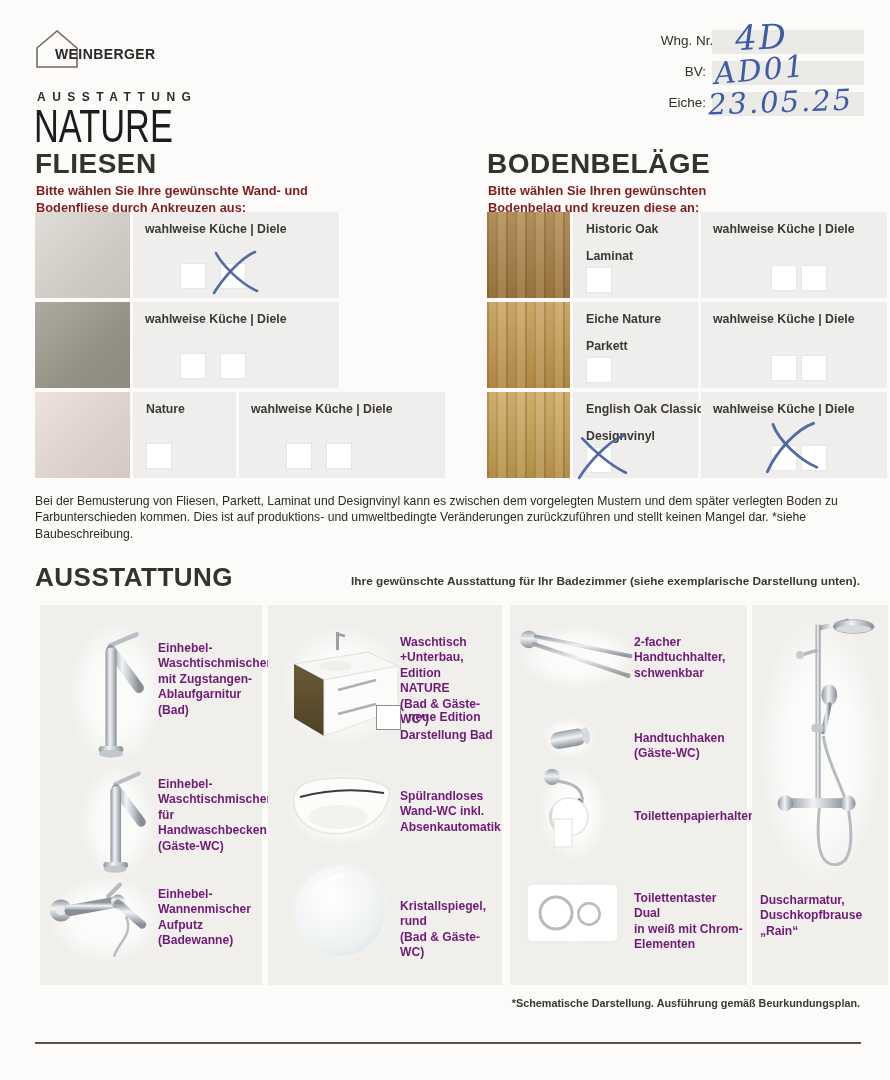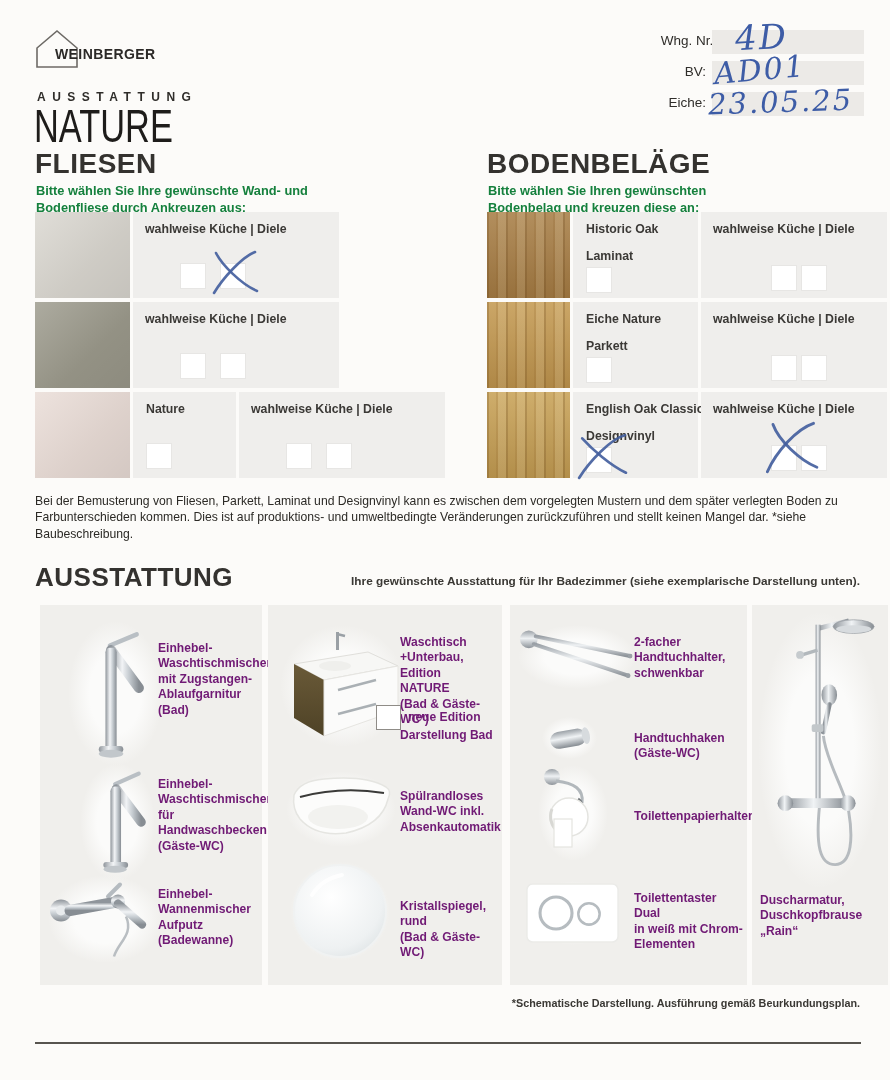--- a/index.html
+++ b/index.html
@@ -13,21 +13,21 @@
   .brand-text{font-size:14px;font-weight:700;letter-spacing:.4px;color:#2b2927;}
   .design-line{font-size:12px;font-weight:700;letter-spacing:6.5px;color:#2f2d2a;}
   .nature-logo{font-size:43px;font-weight:400;letter-spacing:0px;color:#1e1c1a;
     transform:scaleY(1.08) scaleX(.8);transform-origin:left top;white-space:nowrap;}
   .fld-label{font-size:13.5px;color:#2f2d2a;text-align:right;width:80px;}
   .fld-box{width:152px;height:24px;background:#eceae7;}
   .handwrite{font-family:"DejaVu Serif", serif;font-style:italic;color:#3d5ca6;
     white-space:nowrap;letter-spacing:2px;line-height:1;}
   
   .sec-title{font-size:28px;font-weight:700;letter-spacing:.5px;color:#34322f;white-space:nowrap;}
-  .subtitle{font-size:12.8px;font-weight:700;line-height:1.32;color:#15803d;white-space:pre-line;}
+  .subtitle{font-size:12.8px;font-weight:700;line-height:1.32;color:#7f1d1d;white-space:pre-line;}
   
   .trow{position:absolute;display:flex;gap:3px;height:86px;}
   .swatch{height:100%;position:relative;}
   .tile-tex{background-image:linear-gradient(135deg, rgba(255,255,255,.18), rgba(0,0,0,.05) 60%, rgba(0,0,0,.09));}
   .wood-tex{background-image:
     repeating-linear-gradient(90deg, rgba(92,58,18,.22) 0 2px, rgba(0,0,0,0) 2px 9px, rgba(126,82,28,.15) 9px 11px, rgba(255,244,214,.12) 11px 19px),
     linear-gradient(180deg, rgba(255,255,255,.12), rgba(64,38,8,.16));}
   .cell{position:relative;background:#efeeec;height:100%;}
   .cell-label{position:absolute;top:10px;left:13px;font-size:12.3px;font-weight:700;color:#3b3936;white-space:nowrap;}
   .cell-type{position:absolute;top:37px;left:13px;font-size:12.3px;font-weight:700;color:#3b3936;white-space:nowrap;}

